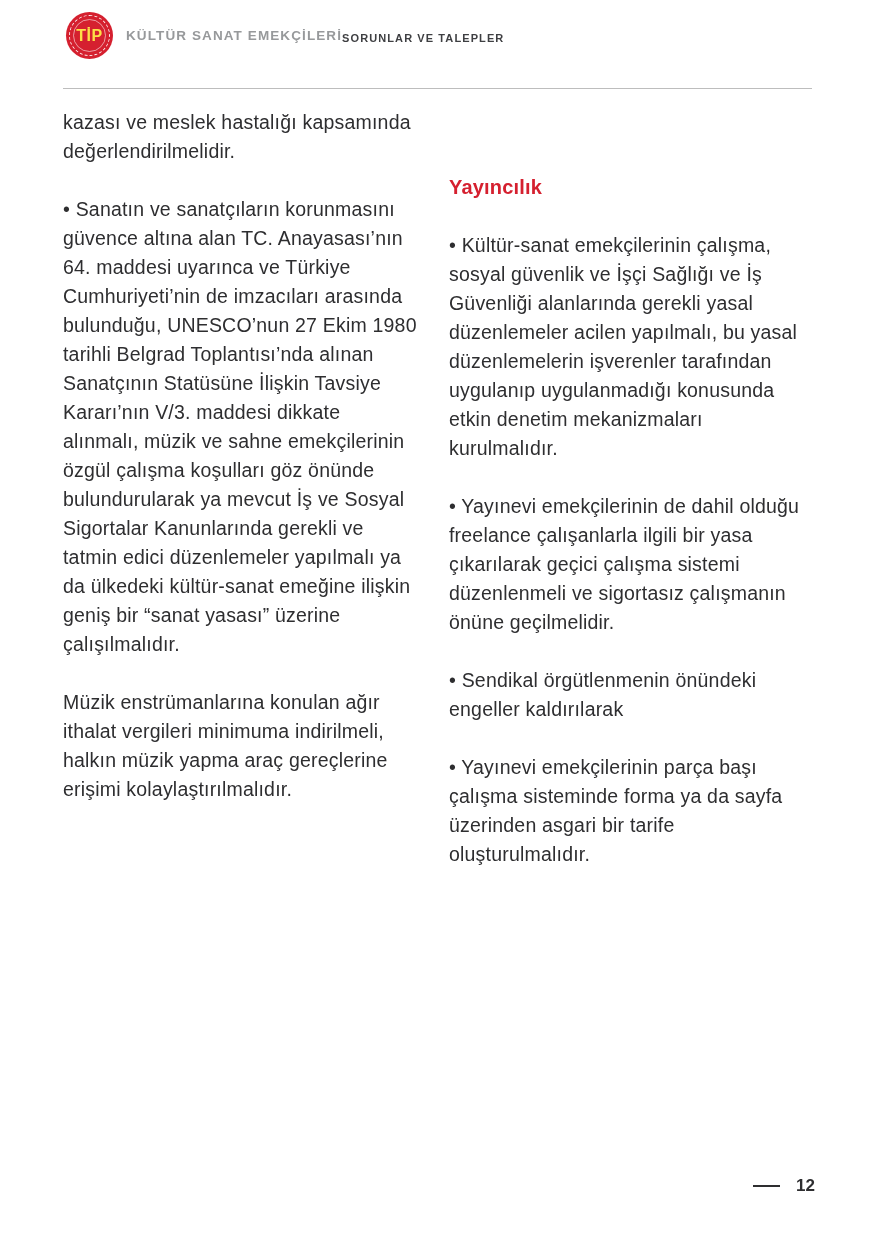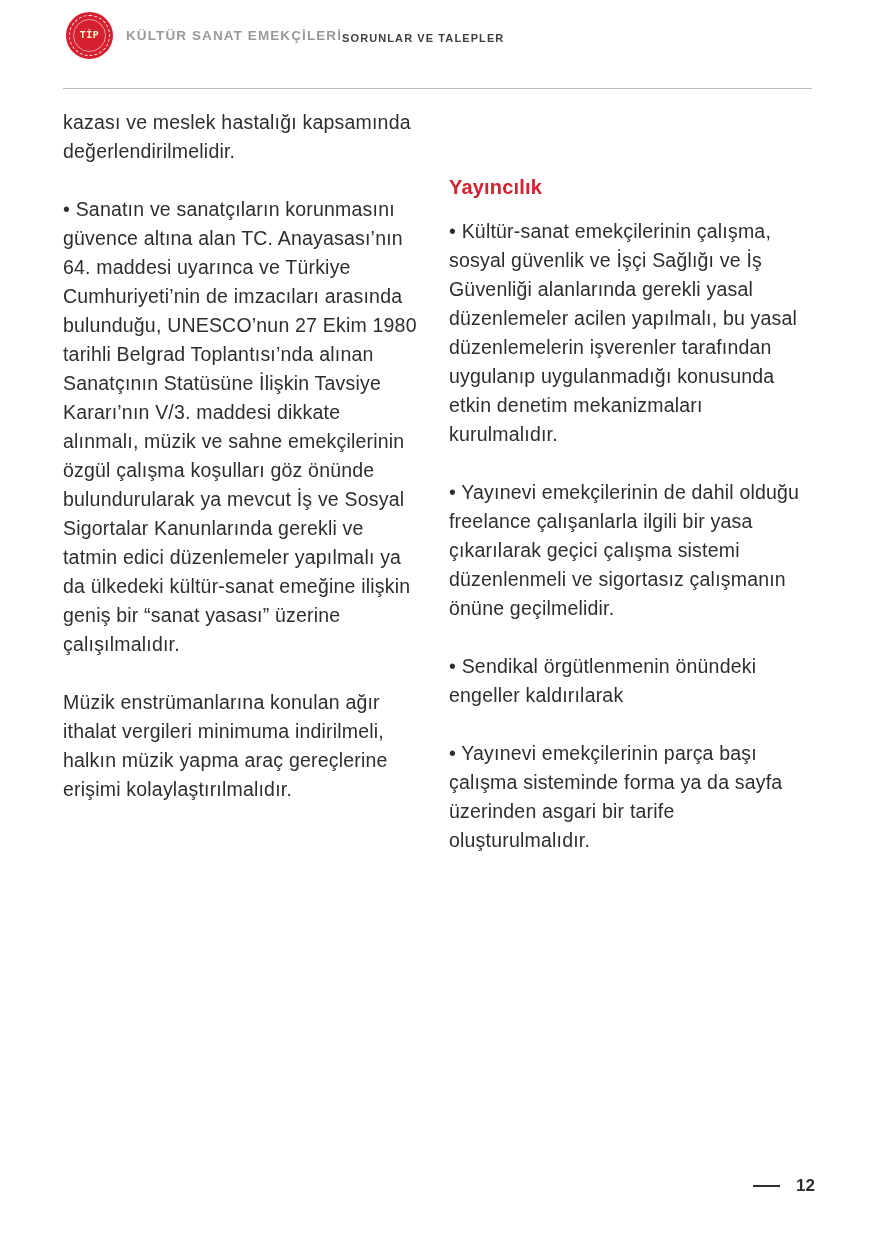--- a/index.html
+++ b/index.html
@@ -42,27 +42,26 @@
     border-radius: 50%;
   }
   .logo::after {
     content: "";
     position: absolute;
     inset: 7px;
     border: 1px solid rgba(255,255,255,0.55);
     border-radius: 50%;
   }
   .logo-text {
-    color: #fef9c3;
+    color: #fde047;
     font-weight: bold;
-    font-size: 10px;
+    font-size: 16px;
     letter-spacing: 0.5px;
     position: relative;
     z-index: 1;
-    font-family: Liberation Mono, monospace;
   }
   .header-titles { display: flex; flex-direction: row; }
   .header-subtitle {
     color: #97999b;
     font-weight: bold;
     font-size: 13.5px;
     letter-spacing: 1.1px;
   }
   .header-title {
     color: #3e3f42;
@@ -94,21 +93,21 @@
     letter-spacing: 0.2px;
     color: #2e2e30;
     margin-bottom: 29px;
   }
   .section-heading {
     color: #d5202f;
     font-size: 20px;
     font-weight: bold;
     letter-spacing: 0.2px;
     margin-top: 68px;
-    margin-bottom: 18px;
+    margin-bottom: 32px;
   }
 
   
   .footer {
     position: absolute;
     top: 1176px; left: 63px;
     width: 752px;
     display: flex;
     align-items: center;
     justify-content: flex-end;

